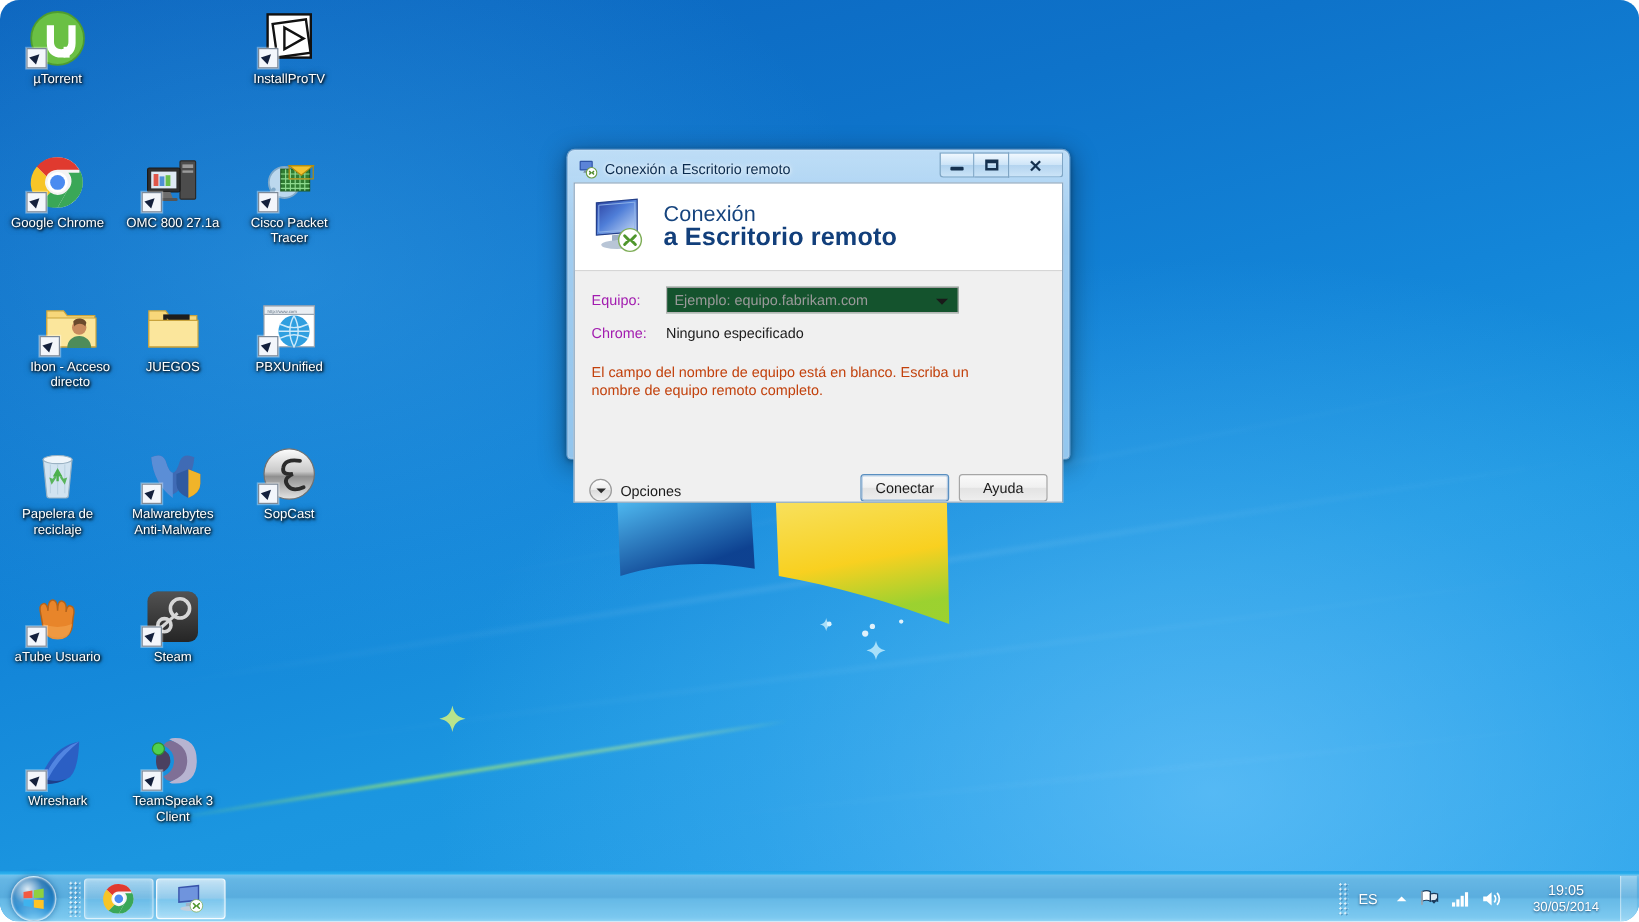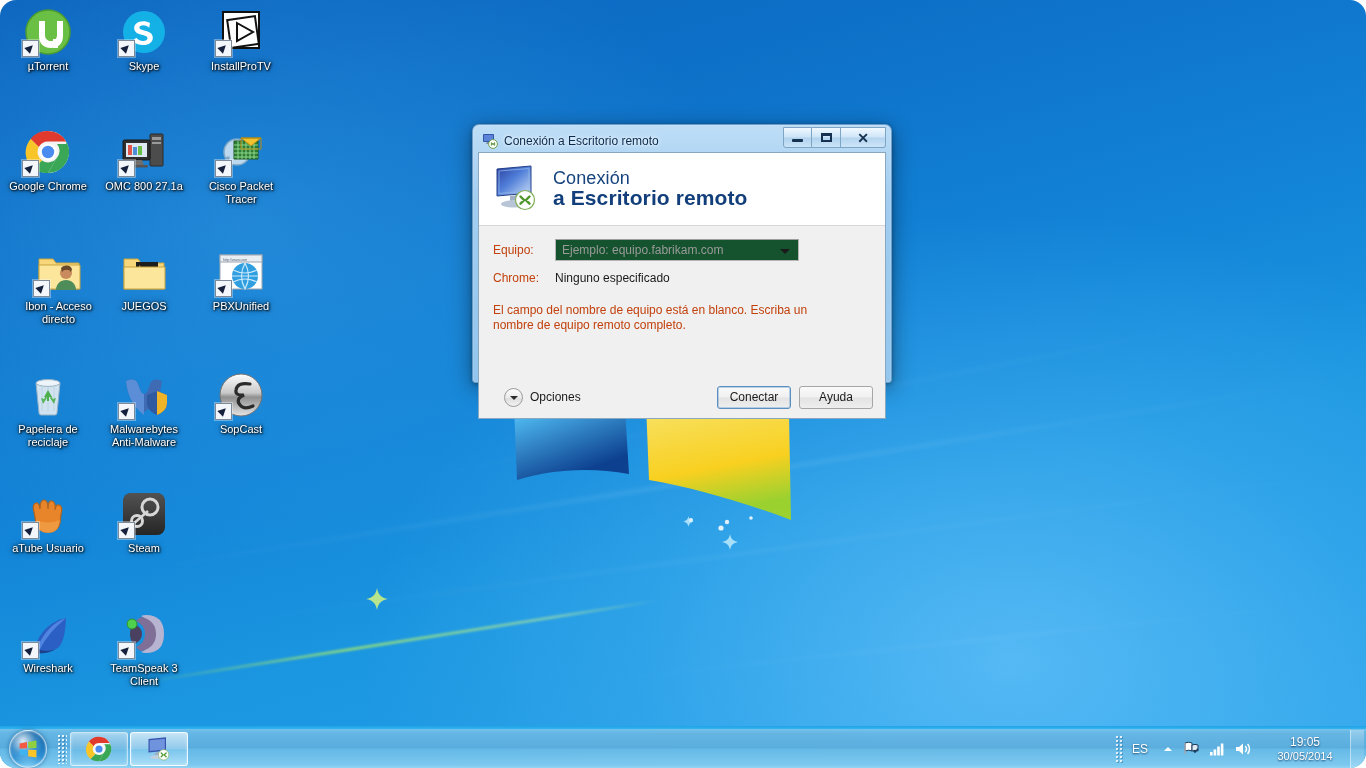--- a/index.html
+++ b/index.html
@@ -180,21 +180,21 @@
   }
   #rdp-heading .line2 {
     font-size: 21px;
     color: #123f7b;
     font-weight: bold;
     letter-spacing: .1px;
   }
 
   #rdp-form { padding: 13px 14px 0 14px; }
   .form-row { display: flex; align-items: center; margin-bottom: 10px; }
-  .form-label { width: 62px; font-size: 12px; color: #c2410c; flex: 0 0 auto; }
+  .form-label { width: 62px; font-size: 12px; color: #a21caf; flex: 0 0 auto; }
   .combo {
     position: relative;
     width: 244px; height: 22px;
     background: #14532d;
     border: 1px solid #b5b5b5;
     border-top-color: #9d9d9d;
     display: flex; align-items: center;
     padding-left: 6px;
     cursor: default;
   }
@@ -213,23 +213,22 @@
     line-height: 15px;
     width: 315px;
     margin-top: 18px;
   }
 
   #rdp-footer {
     position: absolute;
     left: 0; right: 0; bottom: 0;
     height: 42px;
     display: flex;
-    align-items: center;
+    align-items: flex-end;
     padding: 0 12px;
-    margin-left: 13px;
   }
   #options-toggle { display: flex; align-items: center; cursor: default; }
   .round-btn {
     width: 19px; height: 19px;
     border-radius: 50%;
     background: linear-gradient(to bottom, #fdfdfd 0%, #ebebeb 50%, #dcdcdc 51%, #f2f2f2 100%);
     border: 1px solid #9a9a9a;
     display: flex; align-items: center; justify-content: center;
     margin-right: 7px;
     flex: 0 0 auto;
@@ -443,30 +442,20 @@
             <circle cx="24" cy="24" r="22" fill="#6ac044"></circle>
             <circle cx="24" cy="24" r="22" fill="none" stroke="#4e9c2f" stroke-width="1.5"></circle>
             <path d="M15 13 h6 v14 c0 4 3 6 6 6 s6-2 6-6 V13 h6 v15 c0 8-5 12-12 12 s-12-4-12-12z" fill="#ffffff"></path>
             <rect x="29" y="31" width="5" height="9" fill="#ffffff"></rect>
           </svg>
         <div class="shortcut-badge"></div>
       </div>
       <div class="label">µTorrent</div>
     </div>
 
-    <div class="desk-icon" style="left:96px; top:8px;">
-      <div class="glyph">
-        <svg viewBox="0 0 48 48">
-            <circle cx="24" cy="24" r="21" fill="#14b1e7"></circle>
-            <path d="M30 15c-2-1.2-4.3-1.8-6.6-1.8-5.6 0-9.2 2.8-9.2 6.9 0 4.3 3.6 5.9 8.2 7 4 1 5.1 1.7 5.1 3.2 0 1.6-1.7 2.6-4.3 2.6-3.2 0-5.4-1.3-7-3.2l-3.4 3c2.2 2.8 5.9 4.3 10.3 4.3 6 0 9.7-2.9 9.7-7.3 0-4.4-3.4-6-8.6-7.2-3.7-.9-4.8-1.5-4.8-2.9 0-1.4 1.4-2.3 3.8-2.3 2.6 0 4.6 1 6 2.5z" fill="#ffffff"></path>
-          </svg>
-        <div class="shortcut-badge"></div>
-      </div>
-      <div class="label">Skype</div>
-    </div>
 
     <div class="desk-icon" style="left:193px; top:8px;">
       <div class="glyph">
         <svg viewBox="0 0 48 48">
             <rect x="6" y="4" width="36" height="36" fill="#ffffff" stroke="#111" stroke-width="2"></rect>
             <rect x="12" y="10" width="28" height="28" fill="#ffffff" stroke="#111" stroke-width="2" transform="rotate(-8 26 24)"></rect>
             <path d="M20 15 L36 24 L20 33 Z" fill="none" stroke="#111" stroke-width="2"></path>
           </svg>
         <div class="shortcut-badge"></div>
       </div>

